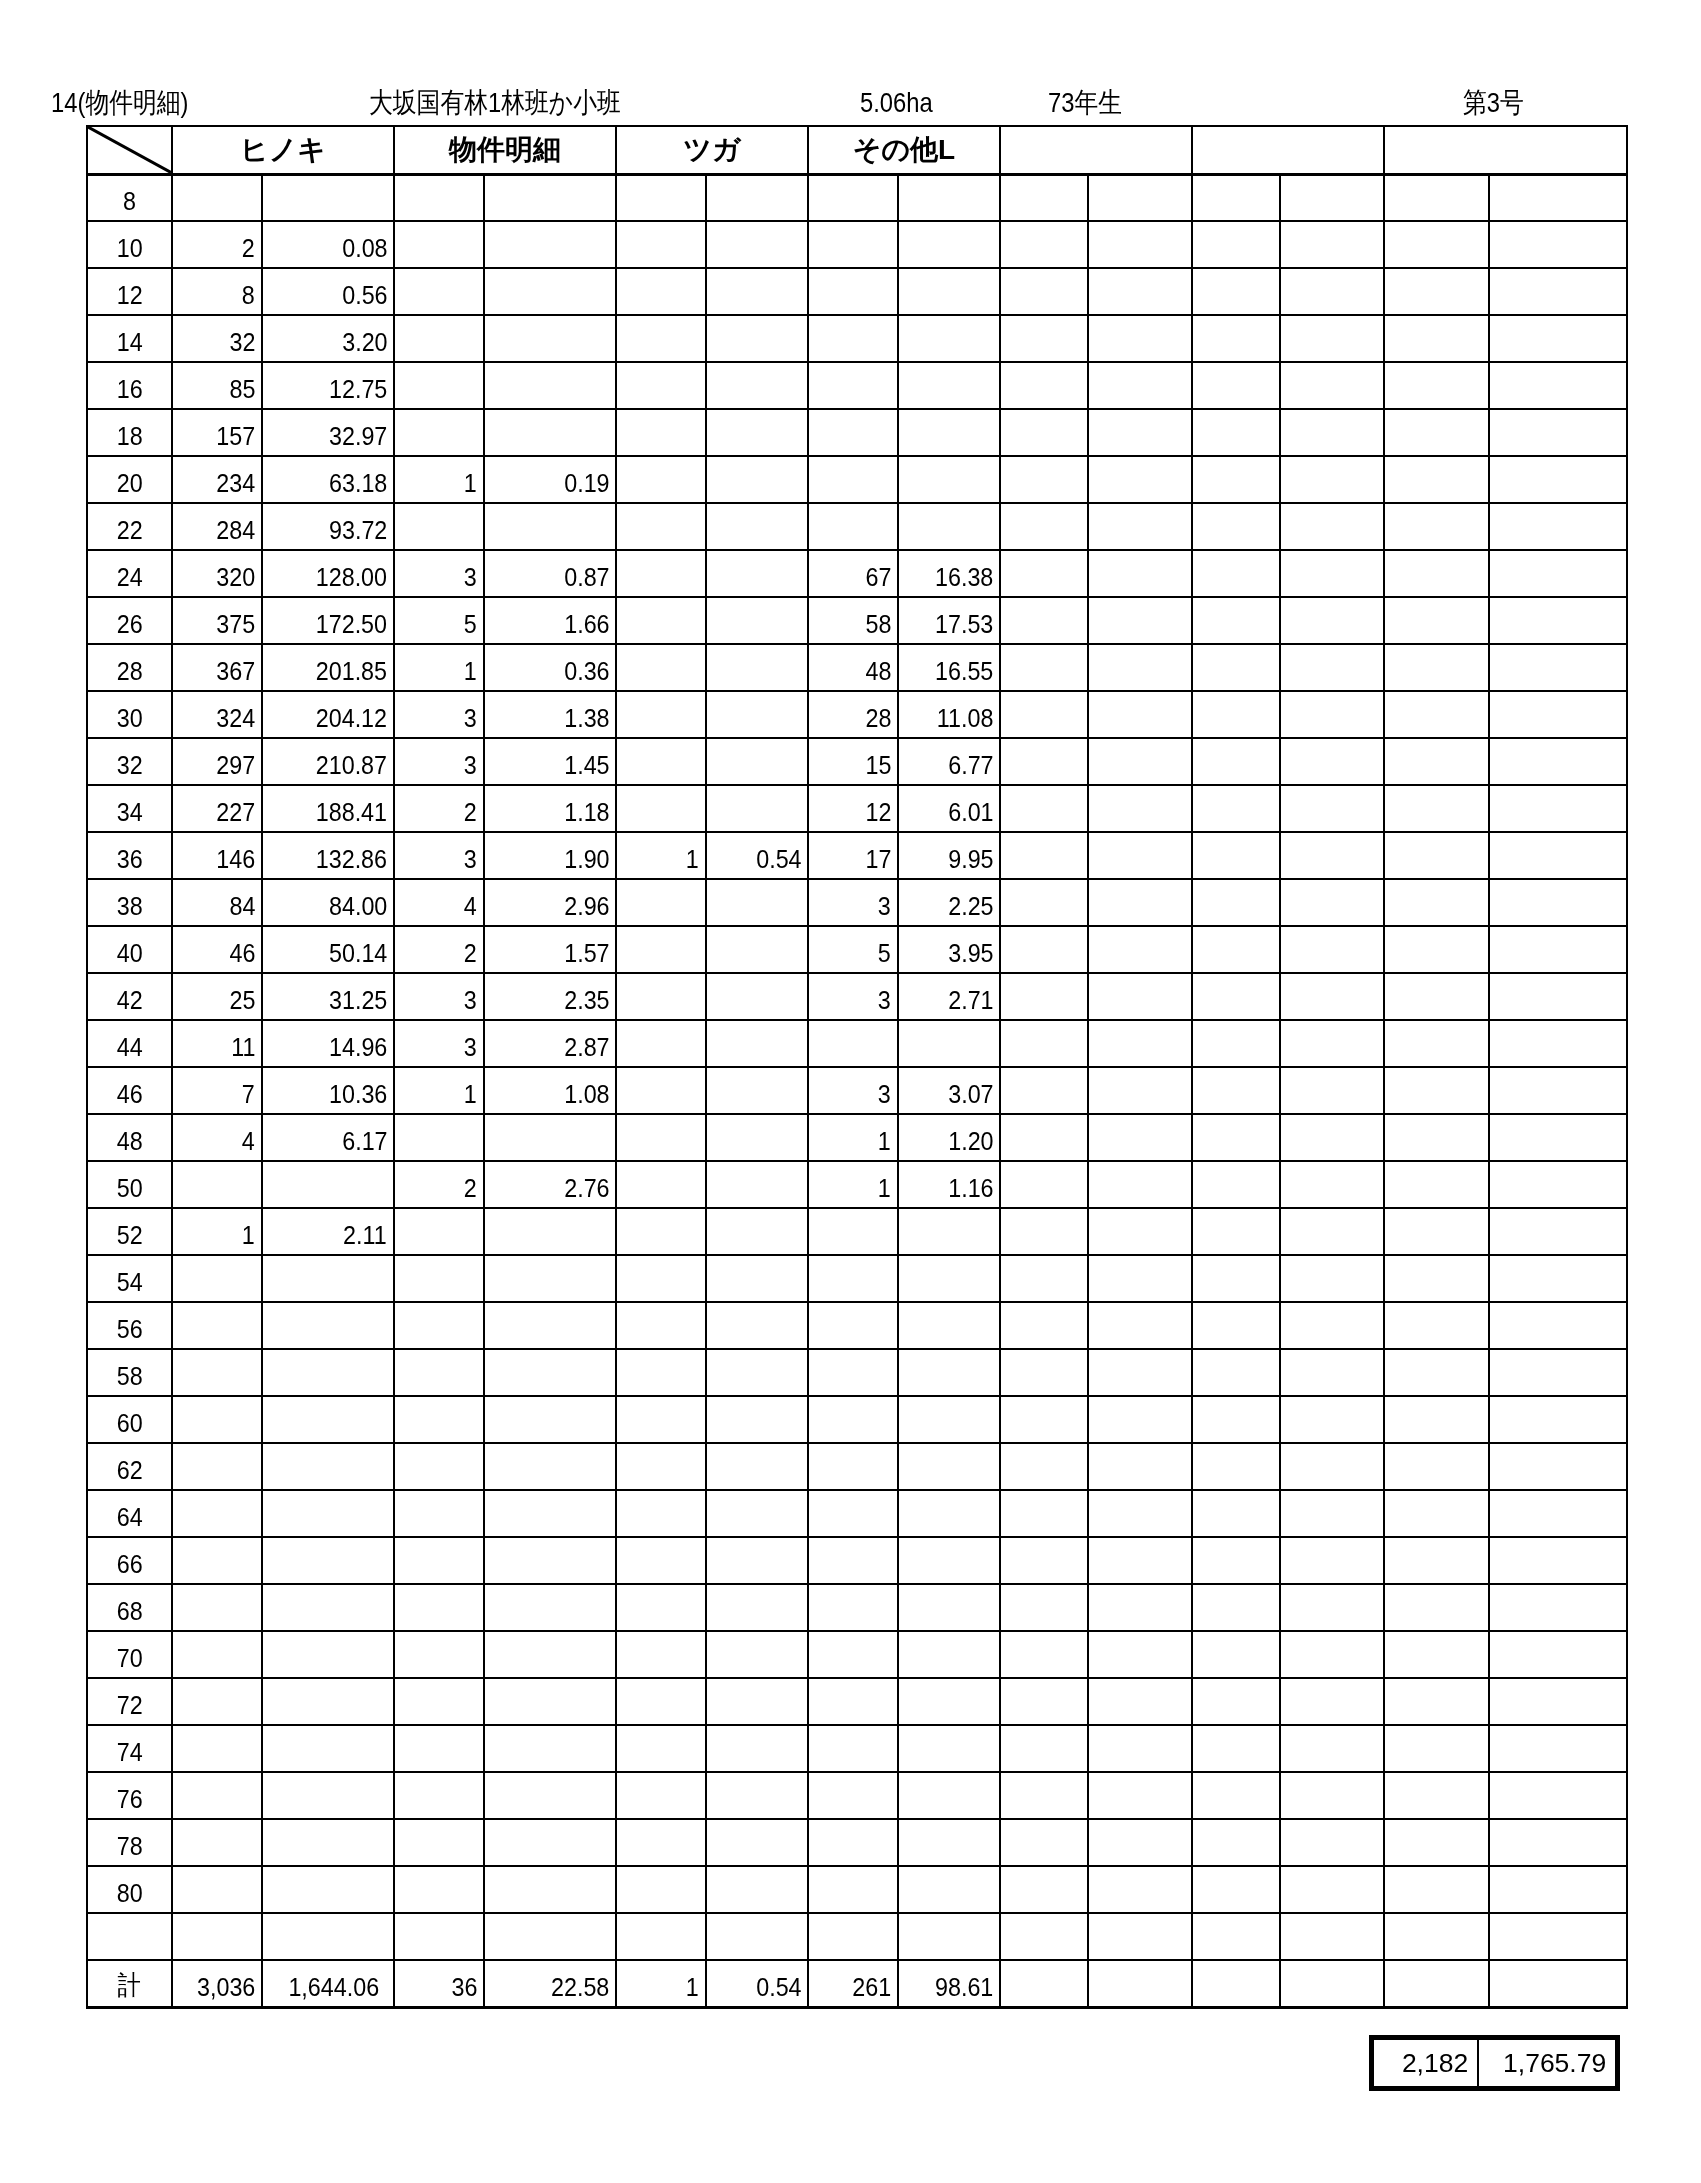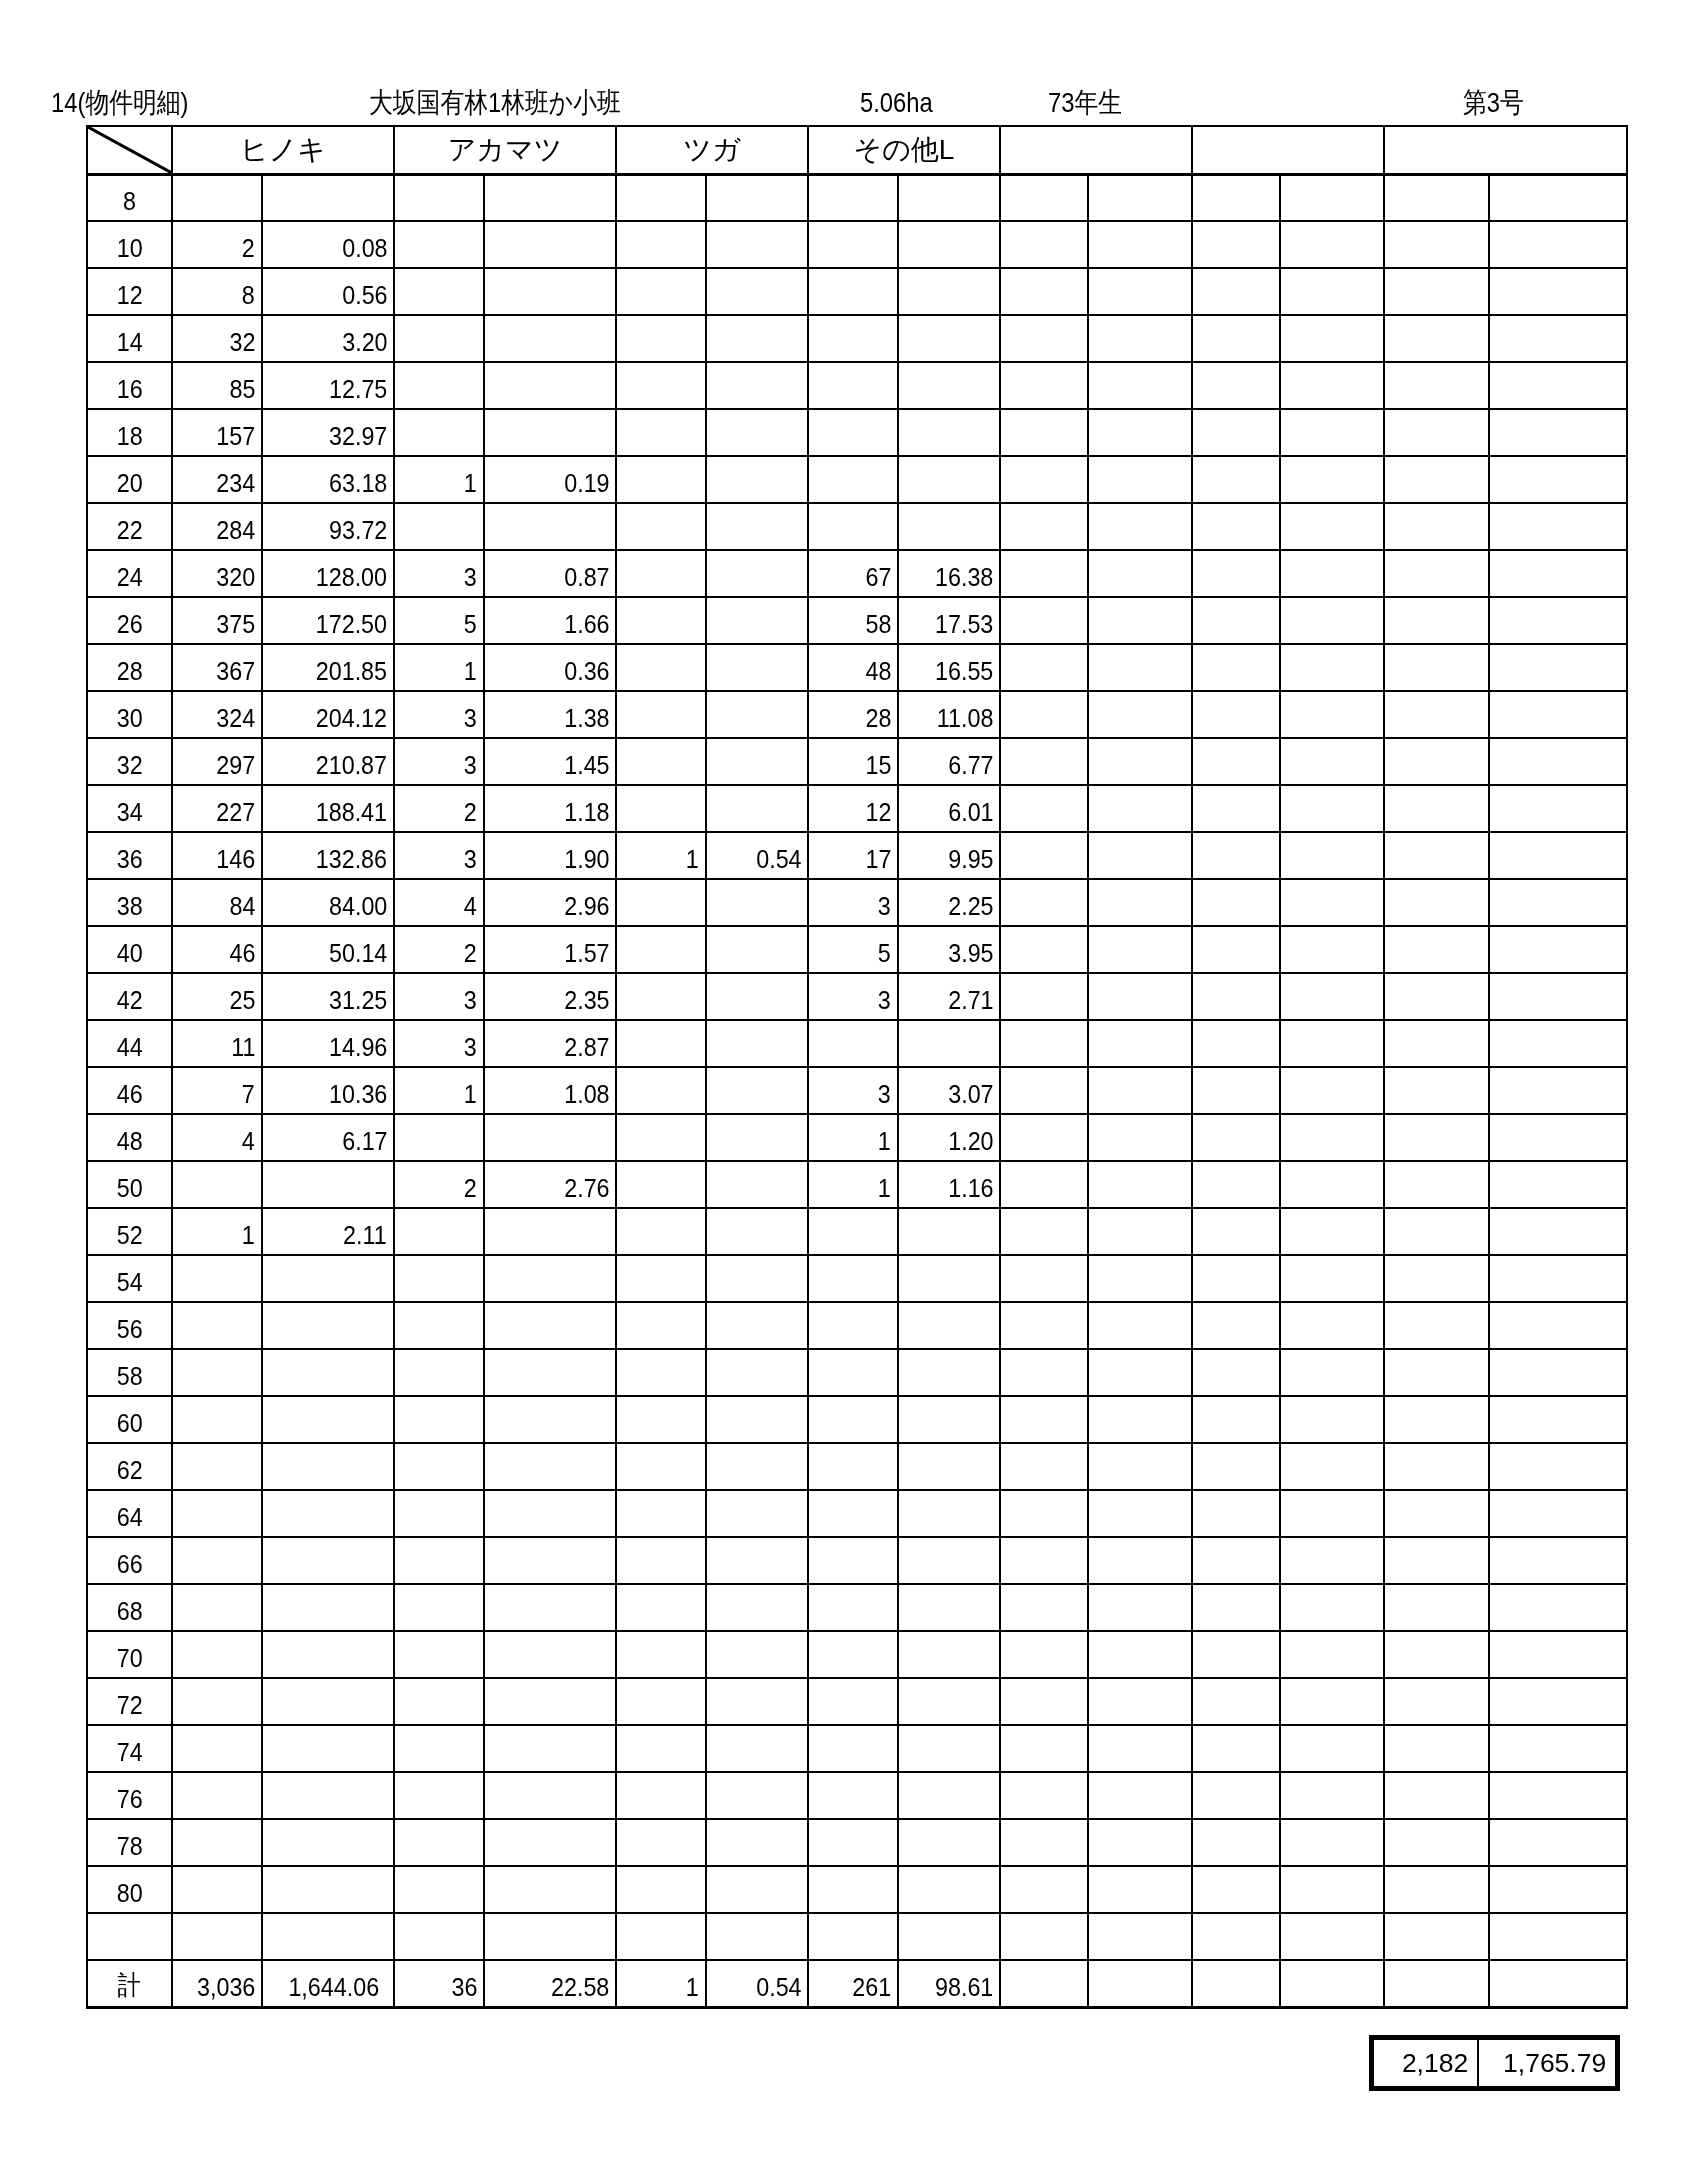--- a/index.html
+++ b/index.html
@@ -1,21 +1,21 @@
 <!DOCTYPE html>
 <html style="font-size:11.8px"><head>
 <meta charset="utf-8">
 <style>
   html, body { margin:0; padding:0; background:#ffffff; }
   body { width:1702px; height:2183px; position:relative; overflow:hidden;
          font-family:"Liberation Sans","DejaVu Sans",sans-serif; color:#000; }
   .hdr { position:absolute; top:87px; font-size:28px; line-height:32px; white-space:nowrap; transform:scaleX(0.85); transform-origin:left center; }
   table.sheet { position:absolute; left:86px; top:125px; border-collapse:collapse; table-layout:fixed; }
   table.sheet td { border:2.2px solid #000; padding:0 5.9px; height:43px; font-size:26.5px; white-space:nowrap; overflow:hidden; box-sizing:border-box; }
-  table.sheet tr.h1 td { height:48px; text-align:center; font-size:28px; }
+  table.sheet tr.h1 td { height:48px; text-align:center; font-size:28px;font-weight:bold; }
   table.sheet tr.h2 td { height:46px; font-size:28px; text-align:justify; text-align-last:justify; padding:0 2.9px; }
   table.sheet tr.h2 td.wide { padding:0 20.6px; }
   table.sheet tr.h1 td, table.sheet tr.h2 td { border-bottom-width:3.7px; }
   table.sheet tr.data td { height:47px; text-align:right; vertical-align:bottom; padding-bottom:2.9px; }
   table.sheet tr.data td.dia { text-align:center; }
   td.diag { position:relative; padding:0 !important; }
   td.diag svg { position:absolute; left:0; top:0; width:100%; height:100%; }
   .narrow { display:inline-block; transform:scaleX(0.88); transform-origin:right center; }
   .dia .narrow { transform-origin:center center; }
   .grand { position:absolute; left:1372px; top:2038px; border-collapse:collapse; table-layout:fixed; }
@@ -50,21 +50,21 @@
       <col style="width:138px">
   </colgroup>
   <tbody id="tbody">
     <tr class="h1">
       <td class="diag">
         <svg viewBox="0 0 100 100" preserveAspectRatio="none">
             <line x1="0" y1="0" x2="100" y2="100" stroke="#000" stroke-width="3" vector-effect="non-scaling-stroke"></line>
           </svg>
       </td>
       <td colspan="2">ヒノキ</td>
-      <td colspan="2">アカマツ</td>
+      <td colspan="2">物件明細</td>
       <td colspan="2">ツガ</td>
       <td colspan="2">その他L</td>
       <td colspan="2"></td>
       <td colspan="2"></td>
       <td colspan="2"></td>
     </tr>
   <tr class="data">
         <td class="dia"><span class="narrow">8</span></td>
         <td><span class="narrow"></span></td>
         <td><span class="narrow"></span></td>

